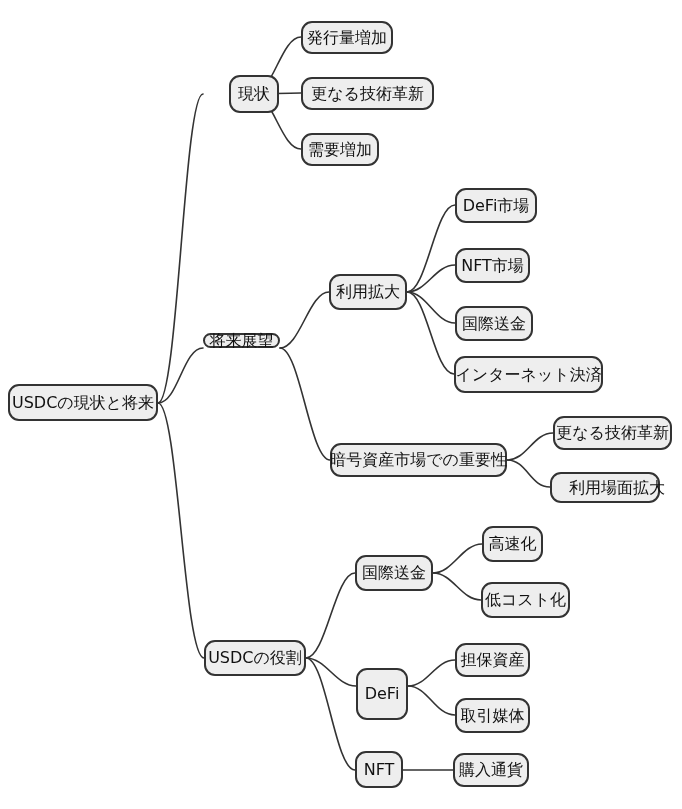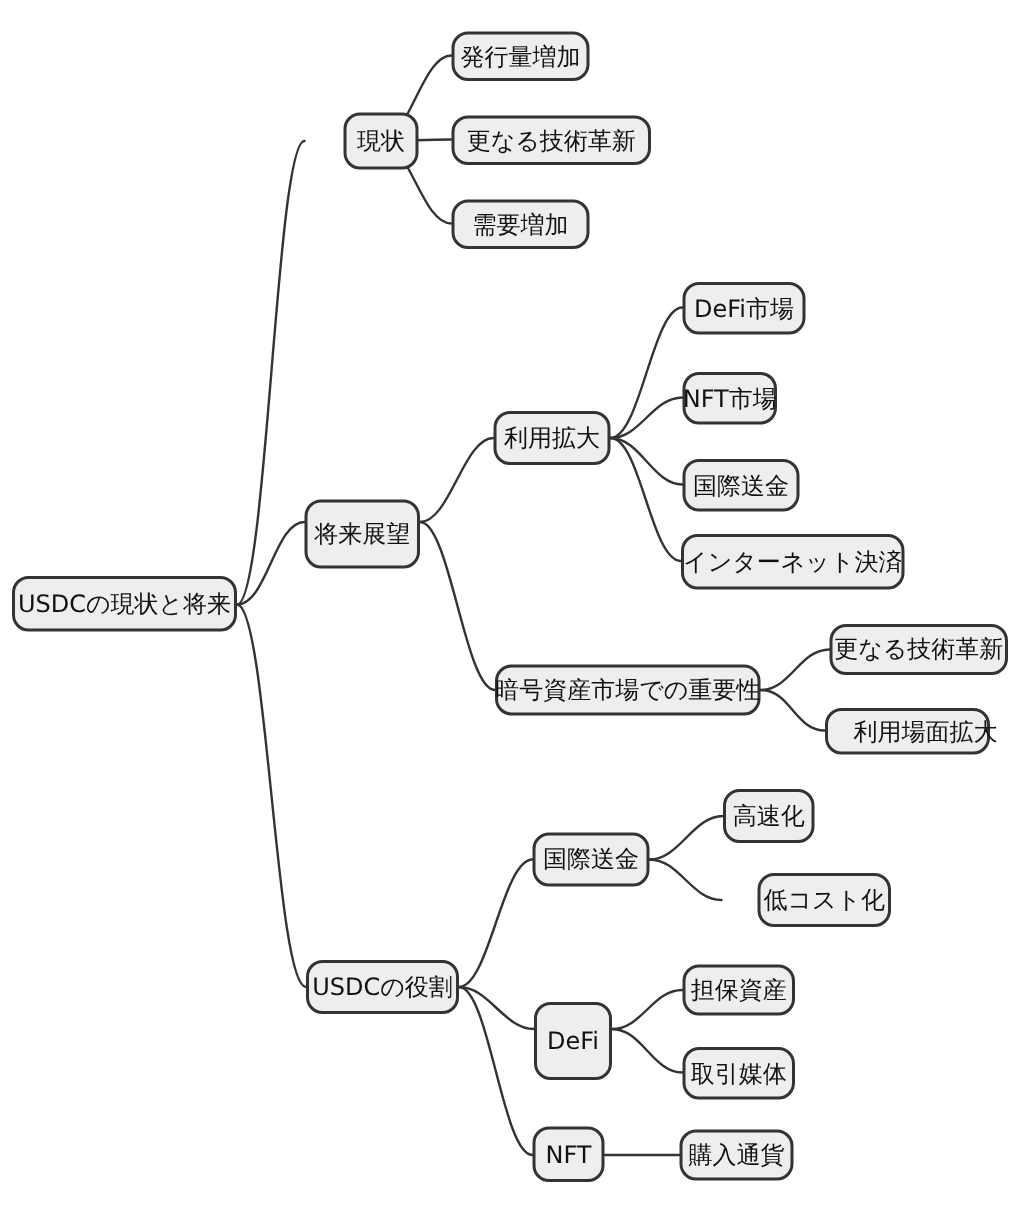--- a/index.html
+++ b/index.html
@@ -92,34 +92,34 @@
 
   <div class="node" style="left:203px;top:75px;width:50px;height:38px;margin-left:26px;">
     <span>現状</span>
   </div>
   <div class="node" style="left:301px;top:21px;width:92px;height:33px;">
     <span>発行量増加</span>
   </div>
   <div class="node" style="left:301px;top:77px;width:133px;height:33px;">
     <span>更なる技術革新</span>
   </div>
-  <div class="node" style="left:301px;top:133px;width:92px;height:33px;">
+  <div class="node" style="left:301px;top:133px;width:78px;height:33px;">
     <span>需要増加</span>
   </div>
 
-  <div class="node" style="left:203px;top:333px;width:77px;height:46px;">
+  <div class="node" style="left:203px;top:333px;width:77px;height:15px;">
     <span>将来展望</span>
   </div>
   <div class="node" style="left:329px;top:274px;width:78px;height:36px;">
     <span>利用拡大</span>
   </div>
   <div class="node" style="left:455px;top:188px;width:82px;height:35px;">
     <span>DeFi市場</span>
   </div>
-  <div class="node" style="left:455px;top:248px;width:63px;height:35px;">
+  <div class="node" style="left:455px;top:248px;width:75px;height:35px;">
     <span>NFT市場</span>
   </div>
   <div class="node" style="left:455px;top:306px;width:78px;height:35px;">
     <span>国際送金</span>
   </div>
   <div class="node" style="left:454px;top:356px;width:149px;height:37px;">
     <span>インターネット決済</span>
   </div>
   <div class="node" style="left:330px;top:443px;width:177px;height:34px;">
     <span>暗号資産市場での重要性</span>
@@ -133,21 +133,21 @@
 
   <div class="node" style="left:204px;top:640px;width:102px;height:36px;">
     <span>USDCの役割</span>
   </div>
   <div class="node" style="left:355px;top:555px;width:78px;height:36px;">
     <span>国際送金</span>
   </div>
   <div class="node" style="left:482px;top:526px;width:61px;height:36px;">
     <span>高速化</span>
   </div>
-  <div class="node" style="left:481px;top:582px;width:89px;height:36px;margin-left:24px;">
+  <div class="node" style="left:481px;top:582px;width:89px;height:36px;">
     <span>低コスト化</span>
   </div>
   <div class="node" style="left:356px;top:668px;width:52px;height:52px;">
     <span>DeFi</span>
   </div>
   <div class="node" style="left:455px;top:643px;width:75px;height:34px;">
     <span>担保資産</span>
   </div>
   <div class="node" style="left:455px;top:698px;width:75px;height:35px;">
     <span>取引媒体</span>

